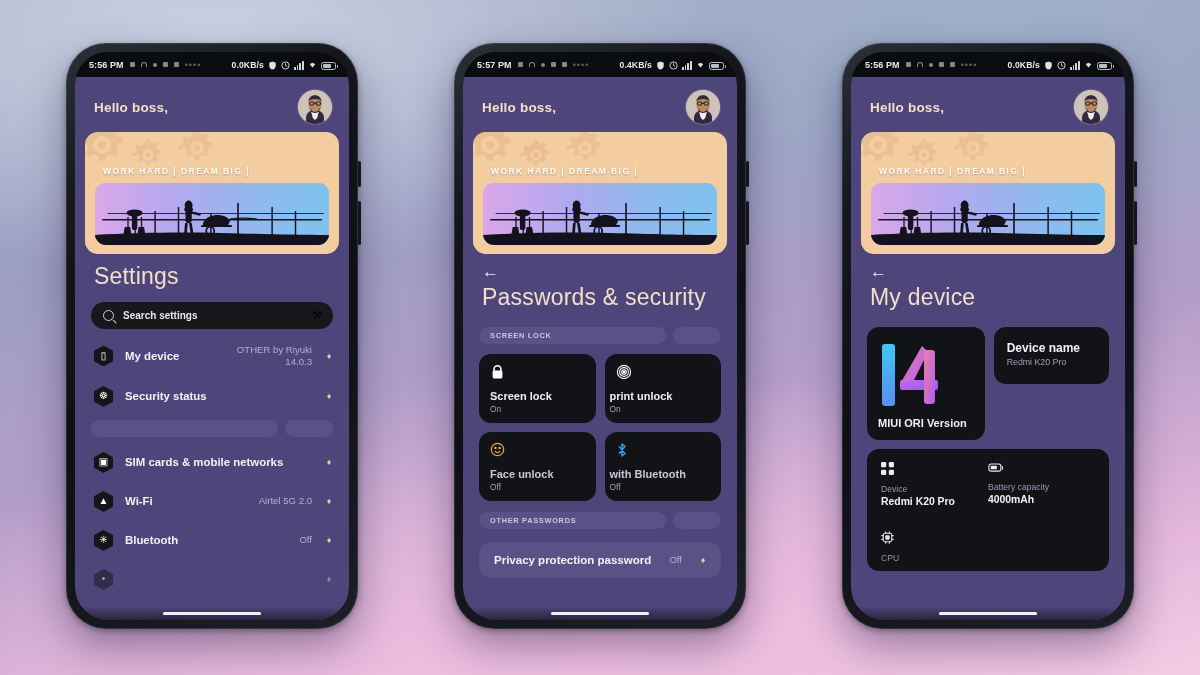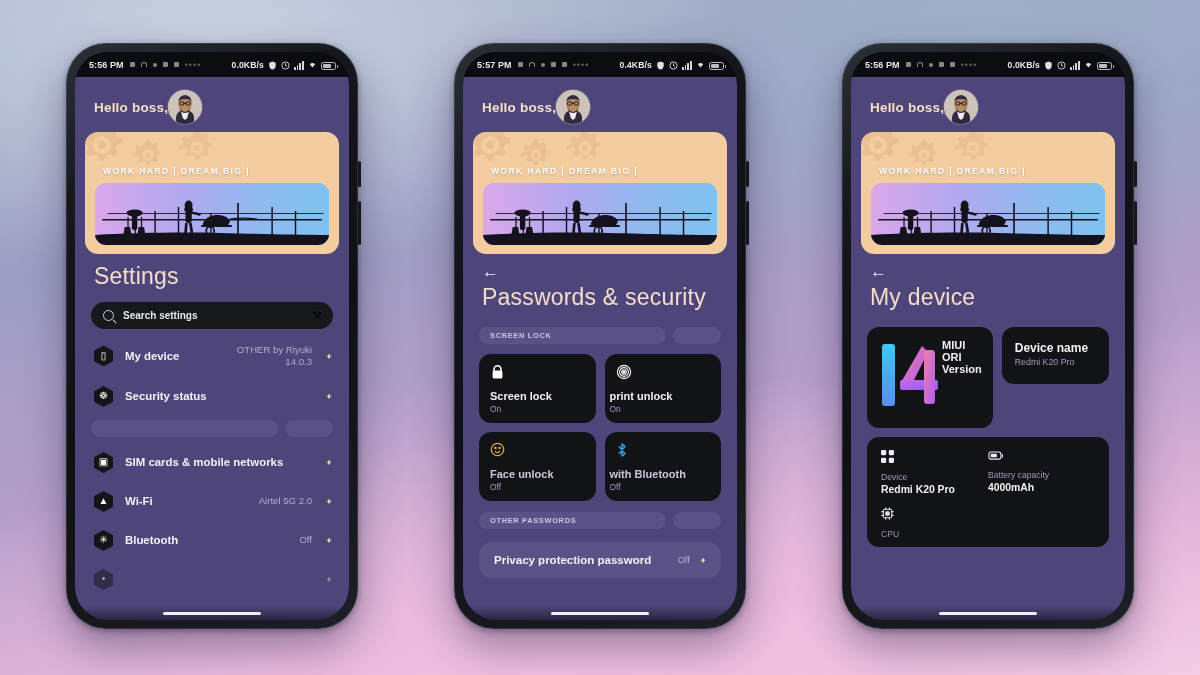--- a/index.html
+++ b/index.html
@@ -53,21 +53,21 @@
   .batt:after{content:"";position:absolute;right:-3px;top:2px;width:1.5px;height:3px;background:#b9bcc6;border-radius:0 1px 1px 0;}
   .batt i{position:absolute;left:1px;top:1px;bottom:1px;width:62%;background:#b9bcc6;border-radius:1px;display:block;}
   .signal { display:flex; align-items:flex-end; gap:1px; height:9px; }
   .signal b { width:1.8px; background:#d4d7de; border-radius:.5px; display:block; }
 
   
   .app { flex:1; background:#4e457a; position:relative; overflow:hidden; display:flex; flex-direction:column; }
   .app-scroll { flex:1; overflow:hidden; display:flex; flex-direction:column; }
 
   
-  .greet-row { display:flex; align-items:center; padding:13px 17px 8px 19px; }
+  .greet-row { display:flex; align-items:center; justify-content:space-between; padding:13px 17px 8px 19px; }
   .greet { color:#f6dfc7; font-size:13.5px; font-weight:700; letter-spacing:.2px; }
   .avatar { width:34px; height:34px; border-radius:50%; overflow:hidden; flex:0 0 34px;
             background:#cfc6bd; position:relative; box-shadow:0 0 0 1px rgba(255,255,255,.15); }
 
   
   .banner { margin:0 10px; background:#f3cda0; border-radius:13px; padding:8px 0 9px; position:relative; overflow:hidden; }
   .gsvg { position:absolute; fill:#e2b485; }
   .banner-text { position:relative; color:#ffffff; font-size:8.4px; font-weight:800; letter-spacing:1.5px;
                  padding:26px 0 7px 18px; text-shadow:0 1px 2px rgba(0,0,0,.25); }
   .photo { position:relative; margin:0 10px; height:62px; border-radius:11px; overflow:hidden;
@@ -106,44 +106,44 @@
   
   .tiles { display:grid; grid-template-columns:1fr 1fr; gap:9px; padding:4px 16px 0; }
   .tile { background:#121317; border-radius:12px; padding:10px 11px 9px; min-height:66px; display:flex; flex-direction:column; }
   .tile-ico { height:17px; margin-bottom:9px; font-size:14px; line-height:1; color:#fff; }
   .tile-title { color:#f0f0f4; font-size:11px; font-weight:600; white-space:nowrap; }
   .tile-title.dim { color:#cdc6da; }
   .tile-sub { color:#a79dbd; font-size:8.4px; margin-top:2px; }
   .tile.clip-r .tile-title, .tile.clip-r .tile-sub { margin-left:-6px; }
 
   .bigrow { margin:7px 16px 0; background:#5a5286; border-radius:13px; display:flex; align-items:center;
-            padding:11px 13px 11px 15px; gap:8px; }
+            padding:11px 13px 11px 15px; gap:16px; }
   .bigrow .row-label { font-size:11.5px; font-weight:600; }
 
   
   .dev-grid { display:grid; grid-template-columns:1.02fr 1fr; gap:9px; padding:4px 16px 0; }
   .card { background:#121317; border-radius:12px; }
-  .card-miui { padding:12px 11px 11px; display:flex; flex-direction:row; }
+  .card-miui { padding:12px 11px 11px; display:flex; flex-direction:column; }
   .logo14 { height:72px; display:flex; align-items:center; gap:3px; padding-left:4px; margin-bottom:6px; }
   .logo-1 { width:13px; height:62px; border-radius:3px;
             background:linear-gradient(180deg,#3ec8f5 0%,#4aa8f0 55%,#5b8ef2 100%); }
   .card-t { color:#f1f1f5; font-size:11px; font-weight:600; }
   .card-s { color:#a79dbd; font-size:8.8px; line-height:1.35; margin-top:2px; }
   .card-name { padding:14px 13px 15px; }
   .card-name .card-t { font-size:12px; }
   .card-stor { position:relative; overflow:hidden; min-height:86px; }
   .stor-title { position:relative; z-index:2; color:#f1f1f5; font-size:12px; font-weight:600; padding:13px 0 0 13px; }
   .stor-fill { position:absolute; left:0; right:0; bottom:0; height:72%; background:#f3cda0; border-radius:0 0 12px 12px; }
   .stor-fill:before{content:"";position:absolute;left:0;right:0;top:0;height:1.5px;background:#9b6a2d;opacity:.55;}
   .stor-occ { position:absolute; left:13px; bottom:28px; color:#e8c49c; font-size:8.6px; z-index:3; }
   .stor-val { position:absolute; left:13px; bottom:10px; z-index:3; color:#fff; font-size:15px; font-weight:700; }
   .stor-val em { font-style:normal; font-size:7.5px; font-weight:600; color:#f0e2cf; }
 
   .spec-card { margin:9px 16px 0; background:#121317; border-radius:12px; padding:13px 14px 8px;
-               display:grid; grid-template-columns:1fr 1fr; row-gap:12px; }
+               display:grid; grid-template-columns:1fr 1fr; row-gap:24px; }
   .spec-ico { font-size:13px; color:#e9e9ee; line-height:1; margin-bottom:7px; }
   .spec-k { color:#9f97b4; font-size:8.6px; }
   .spec-v { color:#f1f1f5; font-size:10.4px; font-weight:600; margin-top:2px; }
   .spec-cut { opacity:.95; }
 
   
   .homebar { position:absolute; left:50%; transform:translateX(-50%); bottom:5px; width:98px; height:3.5px;
              border-radius:2px; background:#f2f2f5; z-index:9; }
 
   .fade-bottom { position:absolute; left:0; right:0; bottom:0; height:14px; z-index:8;

